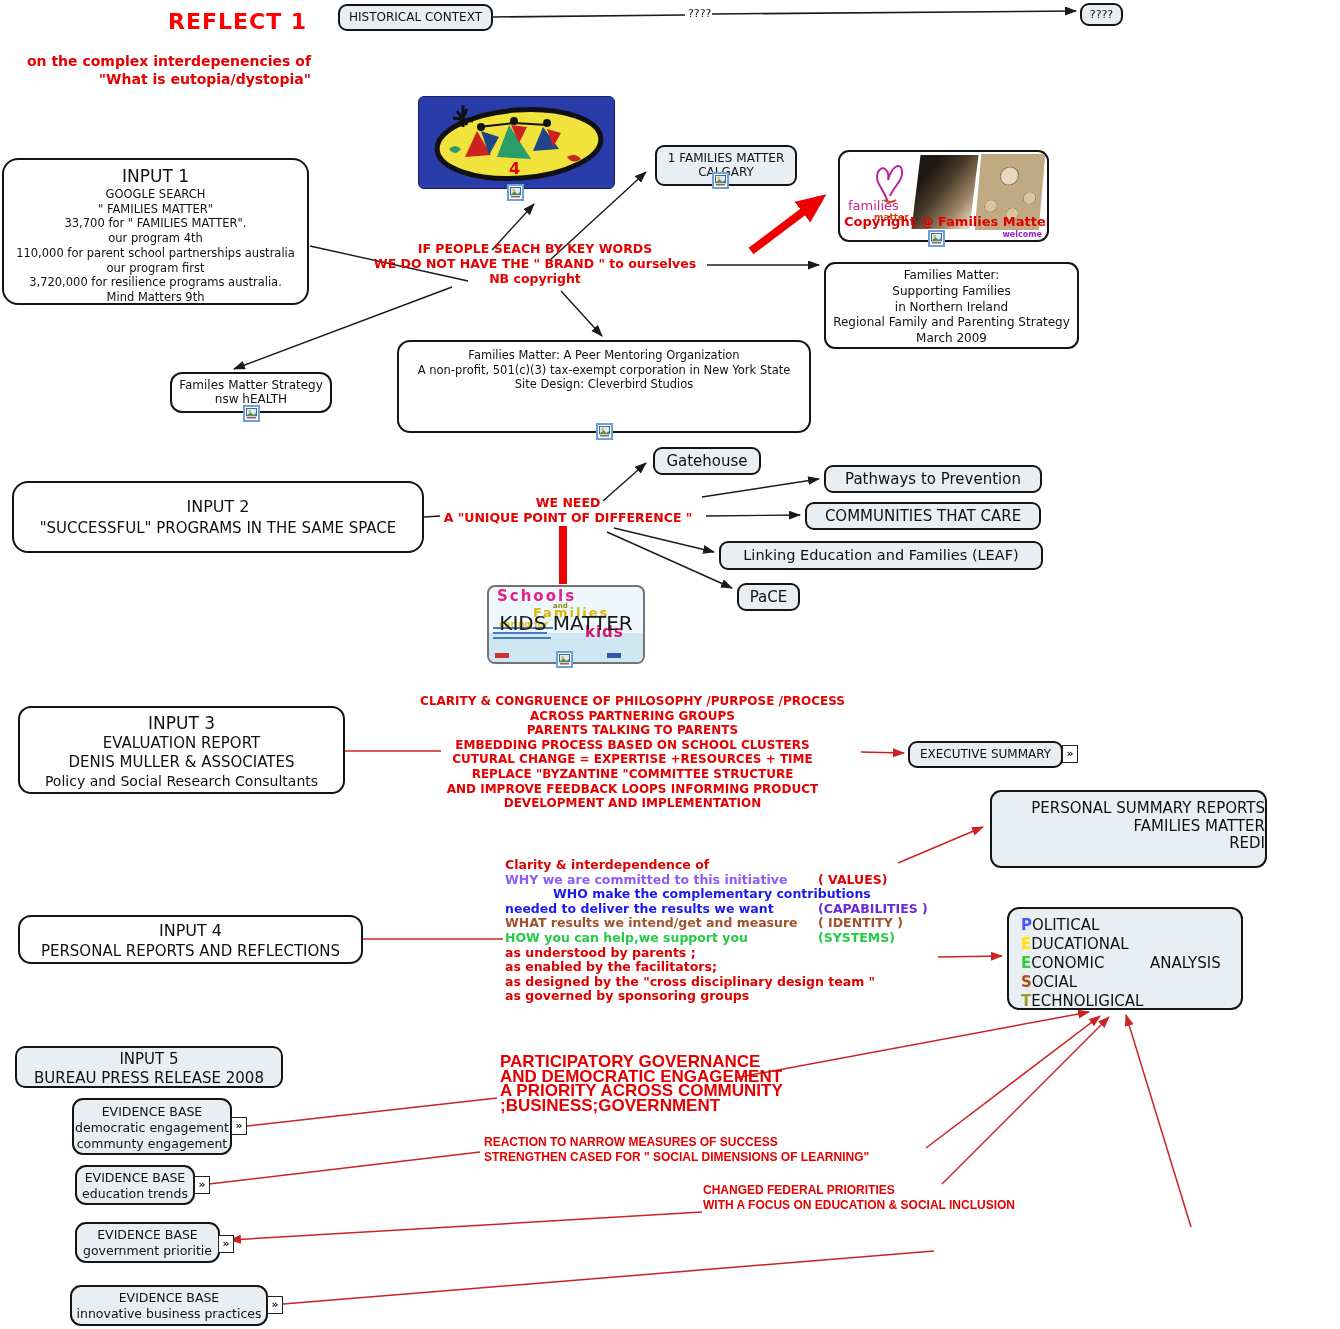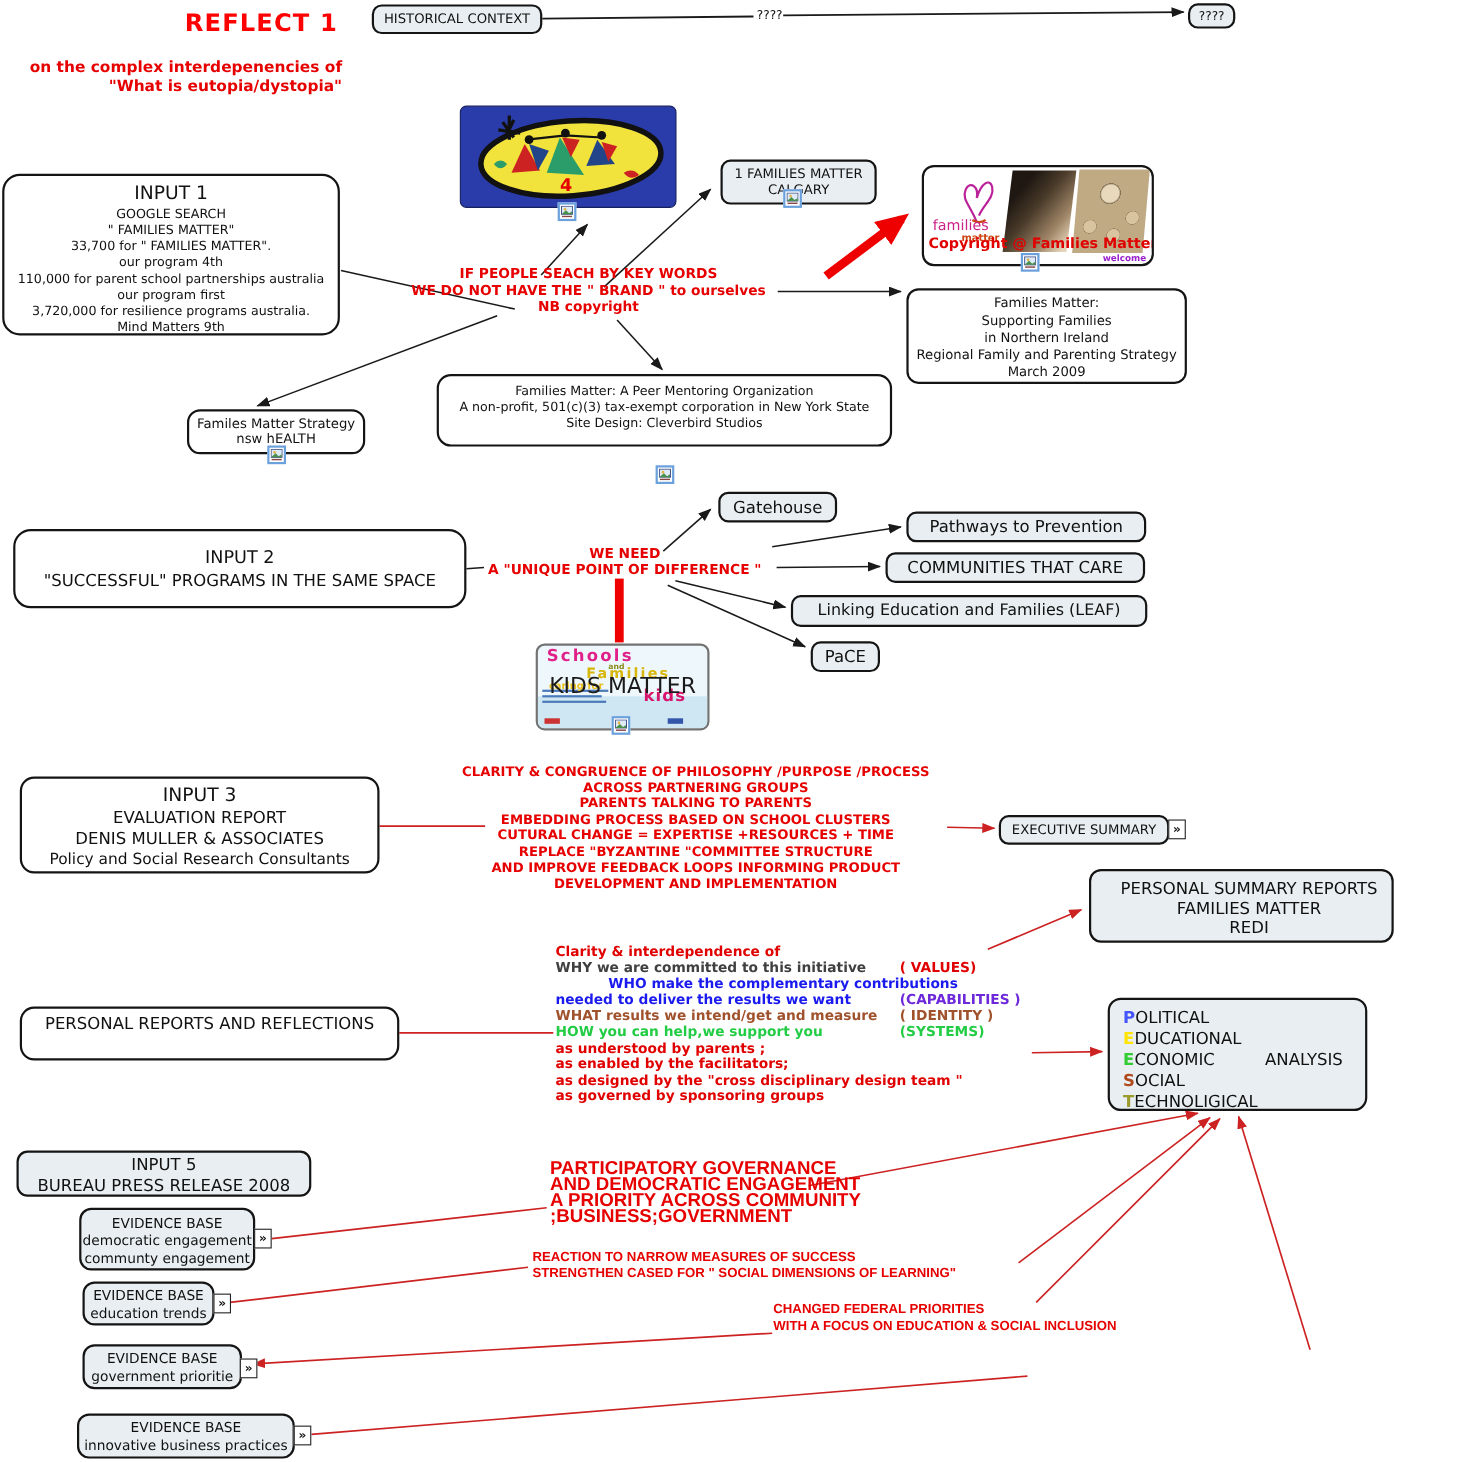--- a/index.html
+++ b/index.html
@@ -145,21 +145,21 @@
     <div class="bl">in Northern Ireland</div>
     <div class="bl">Regional Family and Parenting Strategy</div>
     <div class="bl">March 2009</div>
   </div>
 
   <div class="box node" style="left:170px;top:372px;width:162px;height:41px;border-radius:12px;font-size:12px;padding-top:4px;">
     <div class="bl">Familes Matter Strategy</div>
     <div class="bl">nsw hEALTH</div>
   </div>
 
-  <div class="box node" style="left:397px;top:340px;width:414px;height:66px;border-radius:13px;font-size:11.5px;line-height:14.7px;padding-top:6px;">
+  <div class="box node" style="left:397px;top:340px;width:414px;height:93px;border-radius:13px;font-size:11.5px;line-height:14.7px;padding-top:6px;">
     <div class="bl">Families Matter: A Peer Mentoring Organization</div>
     <div class="bl">A non-profit, 501(c)(3) tax-exempt corporation in New York State</div>
     <div class="bl">Site Design: Cleverbird Studios</div>
   </div>
 
   <div class="box node" style="left:12px;top:481px;width:412px;height:72px;border-radius:16px;padding-top:13px;">
     <div class="bl" style="font-size:16px;line-height:22px;">INPUT 2</div>
     <div class="bl" style="font-size:15px;line-height:20px;">"SUCCESSFUL" PROGRAMS IN THE SAME SPACE</div>
   </div>
 
@@ -202,37 +202,38 @@
     <div class="bl">PARENTS TALKING TO PARENTS</div>
     <div class="bl">EMBEDDING PROCESS BASED ON SCHOOL CLUSTERS</div>
     <div class="bl">CUTURAL CHANGE = EXPERTISE +RESOURCES + TIME</div>
     <div class="bl">REPLACE "BYZANTINE "COMMITTEE STRUCTURE</div>
     <div class="bl">AND IMPROVE FEEDBACK LOOPS INFORMING  PRODUCT</div>
     <div class="bl">DEVELOPMENT AND IMPLEMENTATION</div>
   </div>
 
   <div class="box tint node" style="left:908px;top:741px;width:155px;height:27px;border-radius:9px;font-size:12px;line-height:23px;">EXECUTIVE SUMMARY</div>
 
-  <div class="box tint node" style="left:990px;top:790px;width:277px;height:67px;border-radius:11px;text-align:center;padding:8px 0 0 14px;font-size:15px;line-height:17.5px;">
+  <div class="box tint node" style="left:990px;top:790px;width:277px;height:78px;border-radius:11px;text-align:right;padding:8px 0 0 14px;font-size:15px;line-height:17.5px;">
     <div class="bl">PERSONAL SUMMARY REPORTS</div>
     <div class="bl">FAMILIES MATTER</div>
     <div class="bl">REDI</div>
   </div>
 
   <div class="box node" style="left:18px;top:915px;width:345px;height:49px;border-radius:13px;padding-top:3px;">
+    <div class="bl" style="font-size:16px;line-height:21px;">INPUT 4</div>
     <div class="bl" style="font-size:15px;line-height:20px;">PERSONAL REPORTS AND REFLECTIONS</div>
   </div>
 
   <div class="abs node" style="left:505px;top:857px;width:445px;">
     <div class="vrow bl">
       <span style="color: rgb(224, 0, 0);">Clarity &amp;  interdependence of</span>
       <span class="vtag" style="color: rgb(224, 0, 0);"></span>
     </div>
     <div class="vrow bl">
-      <span style="color: #404040;">WHY we are committed to this initiative</span>
+      <span style="color: #8b5cf6;">WHY we are committed to this initiative</span>
       <span class="vtag" style="color: rgb(224, 0, 0);">( VALUES)</span>
     </div>
     <div class="vrow bl">
       <span style="color: rgb(26, 26, 238); margin-left: 48px;">WHO make the complementary contributions</span>
       <span class="vtag" style="color: rgb(26, 26, 238);"></span>
     </div>
     <div class="vrow bl">
       <span style="color: rgb(26, 26, 238);">needed to deliver the results  we want</span>
       <span class="vtag" style="color: #6d28d9;">(CAPABILITIES )</span>
     </div>

